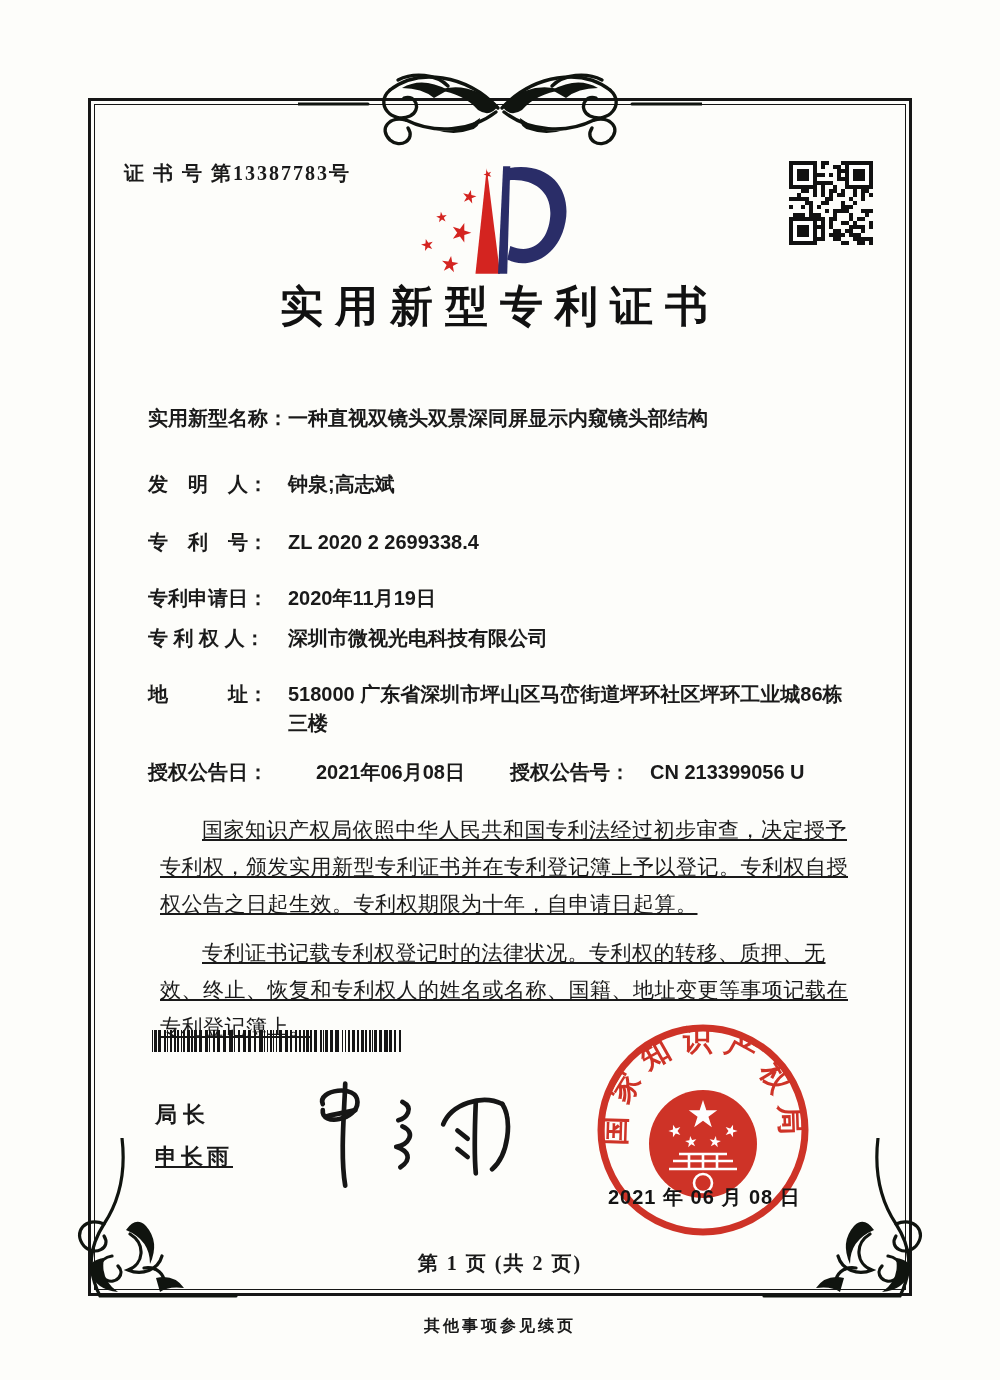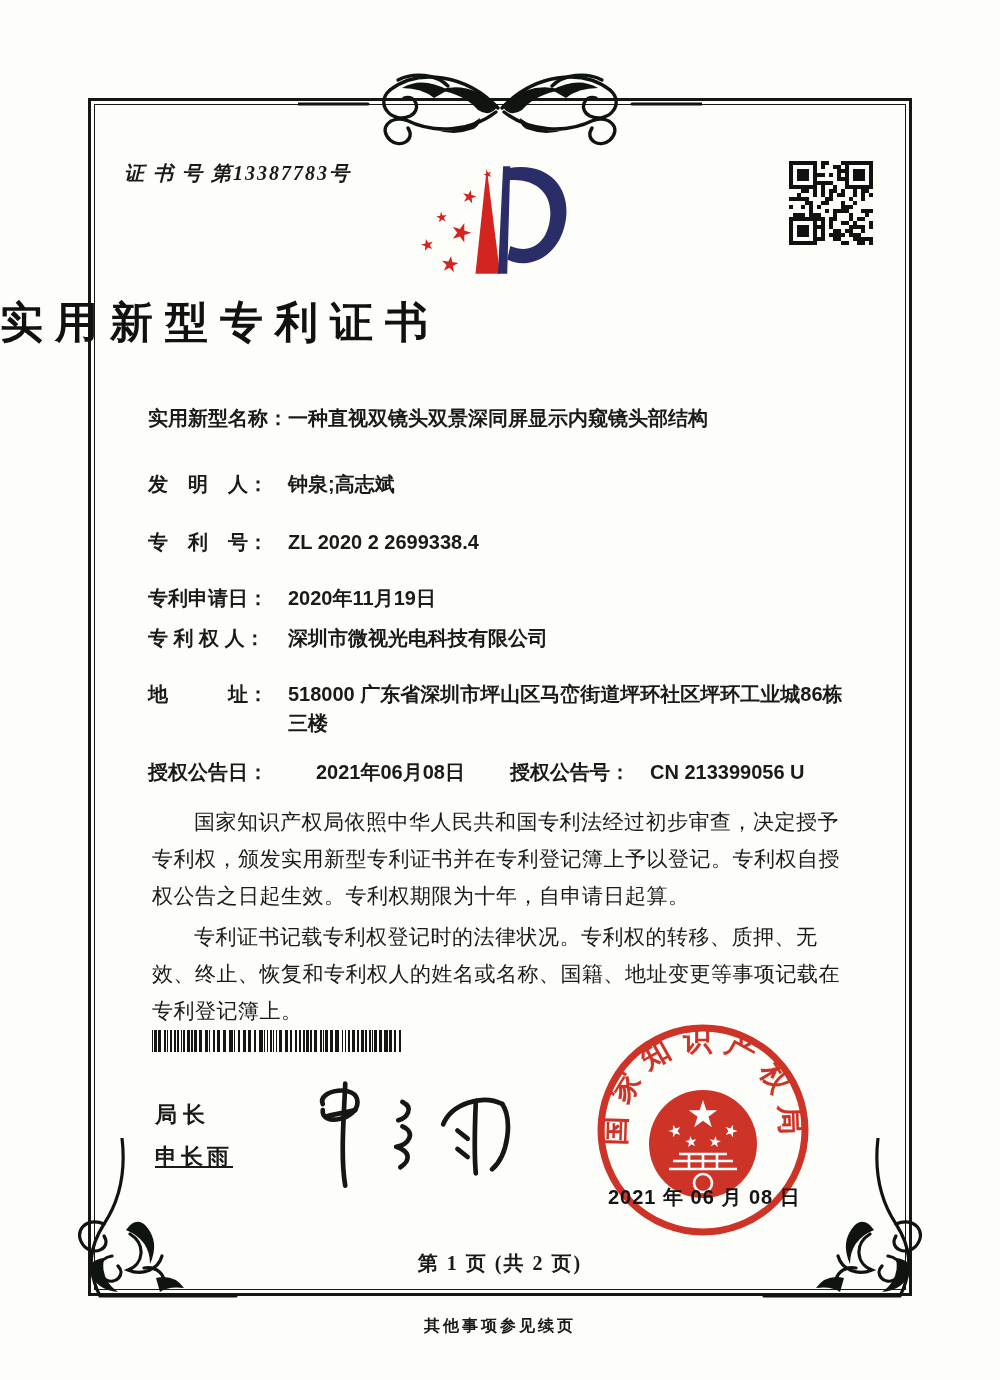--- a/index.html
+++ b/index.html
@@ -14,38 +14,38 @@
   .frame-outer{
     left:88px;top:98px;width:818px;height:1192px;
     border:3px solid #161616;
   }
   .frame-inner{
     position:absolute;left:3px;top:3px;right:3px;bottom:3px;
     border:1.5px solid #161616;
   }
   .cert-no{
     left:124px;top:160px;font-size:20px;letter-spacing:2px;
-    font-family:"Liberation Serif","DejaVu Serif",serif;font-weight:600;font-style:italic;
+    font-family:"Liberation Serif","DejaVu Serif",serif;font-weight:600;
   }
   .doc-title{
-    left:0;top:294px;width:1000px;text-align:left;
+    left:0;top:278px;width:1000px;text-align:center;
     font-family:"Liberation Serif","DejaVu Serif",serif;
     font-size:43px;font-weight:700;letter-spacing:12px;color:#111;
   }
   .fields{left:148px;top:402px;width:714px;}
   .row{position:absolute;left:0;display:flex;font-size:20px;font-weight:600;line-height:29px;}
   .row .lbl{flex:0 0 140px;white-space:pre;}
   .row .val{flex:1;}
   .r1{top:2px;}   .r2{top:68px;} .r3{top:126px;} .r4{top:182px;}
   .r5{top:222px;} .r6{top:278px;} .r6 .val{max-width:574px;}
   .r7{top:356px;width:714px;gap:28px;}
   .grant2{position:absolute;left:362px;top:0;display:flex;}
   .paras{left:148px;top:800px;width:714px;font-size:21px;line-height:37px;
     font-family:"Liberation Serif","DejaVu Serif",serif;letter-spacing:0.5px;}
-  .paras p{margin:4px;text-indent:2em;}
+  .paras p{margin:12px;text-indent:2em;text-decoration:underline;}
   .issuer-title{left:155px;top:1100px;font-size:22px;font-weight:700;letter-spacing:6px;}
   .issuer-name{left:155px;top:1142px;font-size:22px;font-weight:700;letter-spacing:4px;text-decoration:underline;}
   .page-no{left:0;top:1250px;width:1000px;text-align:center;font-size:20px;letter-spacing:2px;
     font-family:"Liberation Serif","DejaVu Serif",serif;font-weight:600;}
   .cont-note{left:0;top:1316px;width:1000px;text-align:center;font-size:16px;letter-spacing:3px;
     font-family:Liberation Sans, sans-serif;font-weight:600;}
   .seal-date{
     left:608px;top:1184px;width:220px;font-size:20px;font-weight:700;
     letter-spacing:1px;color:#141414;z-index:6;white-space:nowrap;
   }

